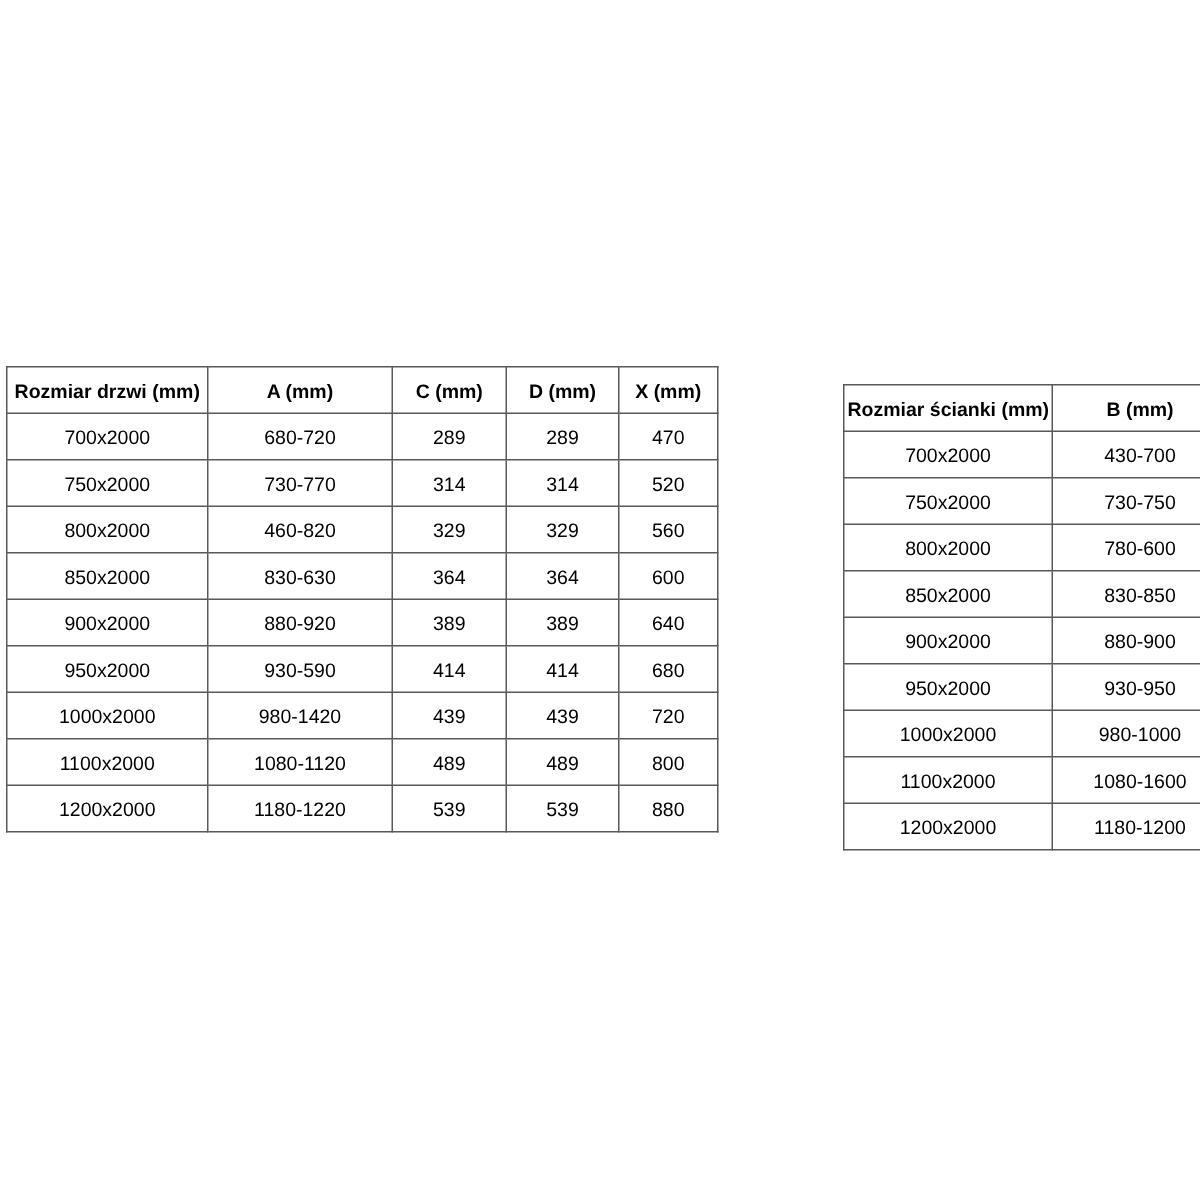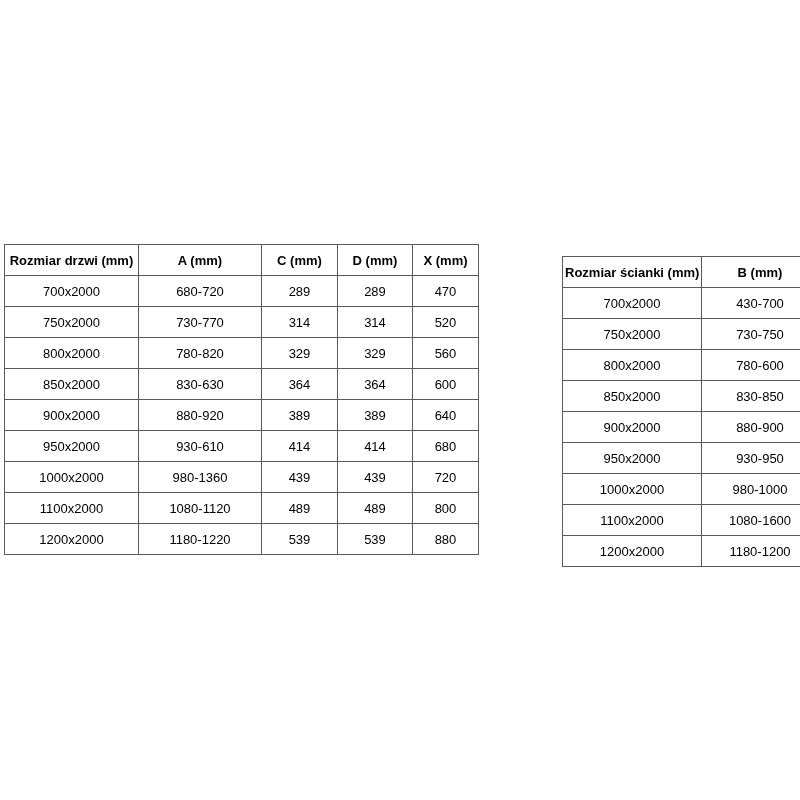--- a/index.html
+++ b/index.html
@@ -89,49 +89,49 @@
       </tr>
       <tr>
         <td>750x2000</td>
         <td>730-770</td>
         <td>314</td>
         <td>314</td>
         <td>520</td>
       </tr>
       <tr>
         <td>800x2000</td>
-        <td>780-820</td>
+        <td>460-820</td>
         <td>329</td>
         <td>329</td>
         <td>560</td>
       </tr>
       <tr>
         <td>850x2000</td>
         <td>830-630</td>
         <td>364</td>
         <td>364</td>
         <td>600</td>
       </tr>
       <tr>
         <td>900x2000</td>
         <td>880-920</td>
         <td>389</td>
         <td>389</td>
         <td>640</td>
       </tr>
       <tr>
         <td>950x2000</td>
-        <td>930-610</td>
+        <td>930-590</td>
         <td>414</td>
         <td>414</td>
         <td>680</td>
       </tr>
       <tr>
         <td>1000x2000</td>
-        <td>980-1360</td>
+        <td>980-1420</td>
         <td>439</td>
         <td>439</td>
         <td>720</td>
       </tr>
       <tr>
         <td>1100x2000</td>
         <td>1080-1120</td>
         <td>489</td>
         <td>489</td>
         <td>800</td>

